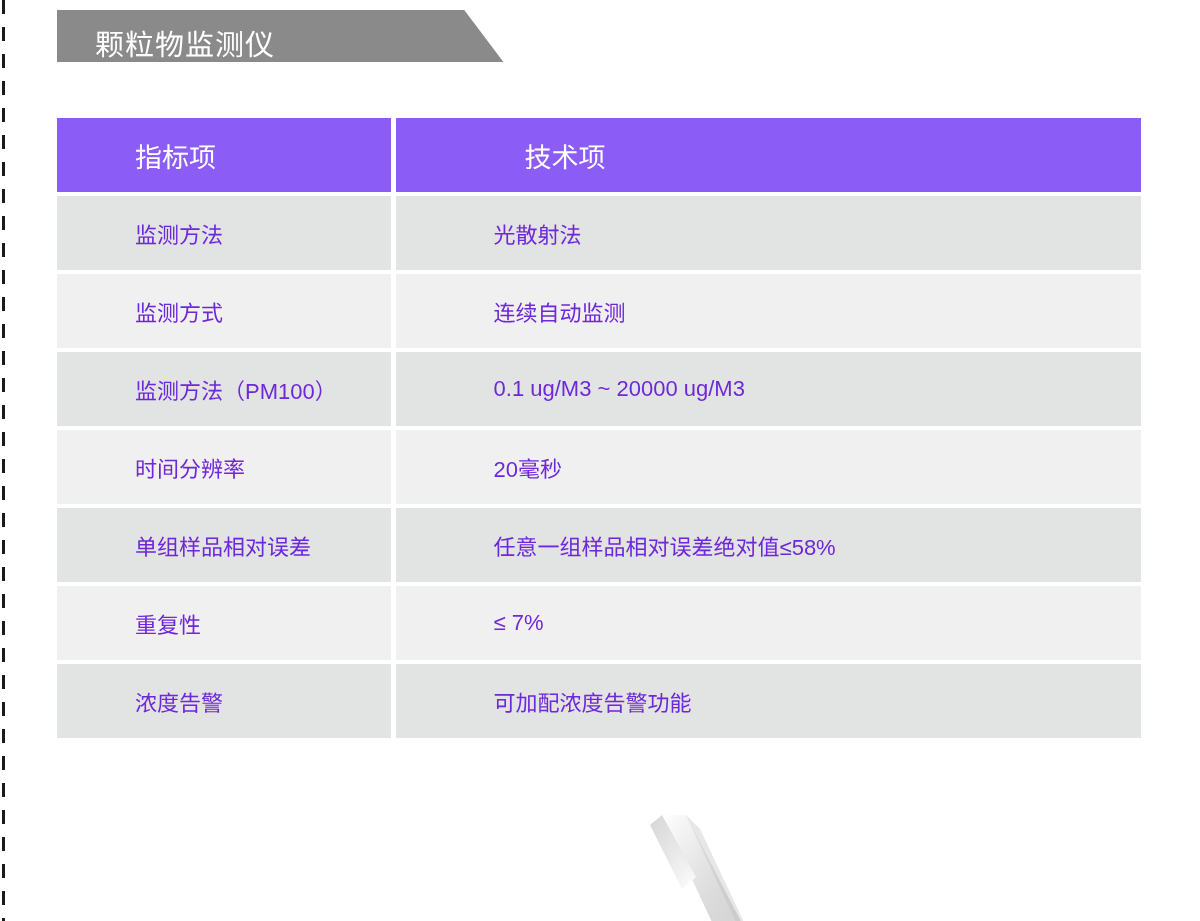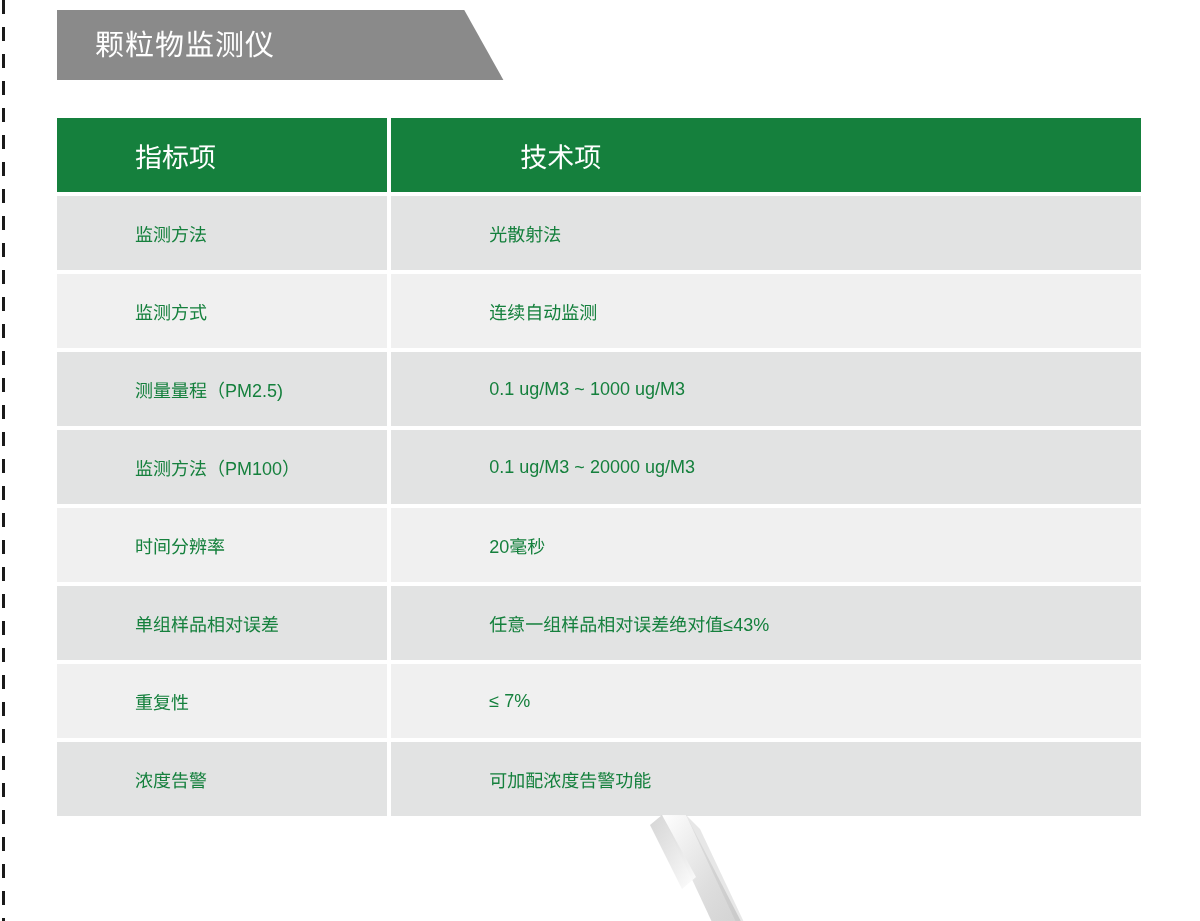--- a/index.html
+++ b/index.html
@@ -41,21 +41,21 @@
     width: 1200px;
     height: 921px;
   }
 
   
   .title-banner {
     position: absolute;
     left: 57px;
     top: 10px;
     width: 450px;
-    height: 70px;
+    height: 52px;
     background: #8a8a8a;
     -webkit-clip-path: polygon(0 0, 90.5% 0, 99.2% 100%, 0 100%);
     clip-path: polygon(0 0, 90.5% 0, 99.2% 100%, 0 100%);
   }
   .title-banner .title-text {
     position: absolute;
     left: 38px;
     top: 0;
     height: 70px;
     line-height: 70px;
@@ -80,30 +80,30 @@
     vertical-align: middle;
     text-align: left;
     font-weight: normal;
     padding: 0;
   }
   .col-label  { width: 352px; }
   .col-gap    { width: 6px; background: #ffffff !important; padding: 0 !important; }
   .col-value  { width: 846px; }
 
   .spec-table thead th {
-    background: #15803d;
+    background: #8b5cf6;
     color: #ffffff;
     font-size: 27px;
   }
   .spec-table thead th .cell-inner { padding-left: 78px; }
   .spec-table thead th.col-value .cell-inner { padding-left: 129px; }
 
   .spec-table tbody tr td {
-    color: #15803d;
-    font-size: 18px;
+    color: #6d28d9;
+    font-size: 22px;
   }
   .spec-table tbody tr.row-dark  td { background: #e2e3e3; }
   .spec-table tbody tr.row-light td { background: #f0f0f0; }
   .spec-table tbody tr td.col-gap { background: #ffffff; }
 
   .spec-table tbody td.col-label .cell-inner { padding-left: 78px; }
   .spec-table tbody td.col-value .cell-inner { padding-left: 98px; }
 
   .cell-inner {
     display: block;
@@ -163,29 +163,20 @@
       <tr class="row-light">
         <td class="col-label">
           <span class="cell-inner">监测方式</span>
         </td>
         <td class="col-gap"></td>
         <td class="col-value">
           <span class="cell-inner">连续自动监测</span>
         </td>
       </tr>
 
-      <tr class="row-dark">
-        <td class="col-label">
-          <span class="cell-inner">测量量程（PM2.5)</span>
-        </td>
-        <td class="col-gap"></td>
-        <td class="col-value">
-          <span class="cell-inner">0.1 ug/M3 ~ 1000 ug/M3</span>
-        </td>
-      </tr>
 
 
       <tr class="row-dark">
         <td class="col-label">
           <span class="cell-inner">监测方法（PM100）</span>
         </td>
         <td class="col-gap"></td>
         <td class="col-value">
           <span class="cell-inner">0.1 ug/M3 ~ 20000 ug/M3</span>
         </td>
@@ -200,21 +191,21 @@
           <span class="cell-inner">20毫秒</span>
         </td>
       </tr>
 
       <tr class="row-dark">
         <td class="col-label">
           <span class="cell-inner">单组样品相对误差</span>
         </td>
         <td class="col-gap"></td>
         <td class="col-value">
-          <span class="cell-inner">任意一组样品相对误差绝对值≤43%</span>
+          <span class="cell-inner">任意一组样品相对误差绝对值≤58%</span>
         </td>
       </tr>
 
       <tr class="row-light">
         <td class="col-label">
           <span class="cell-inner">重复性</span>
         </td>
         <td class="col-gap"></td>
         <td class="col-value">
           <span class="cell-inner">≤ 7%</span>

